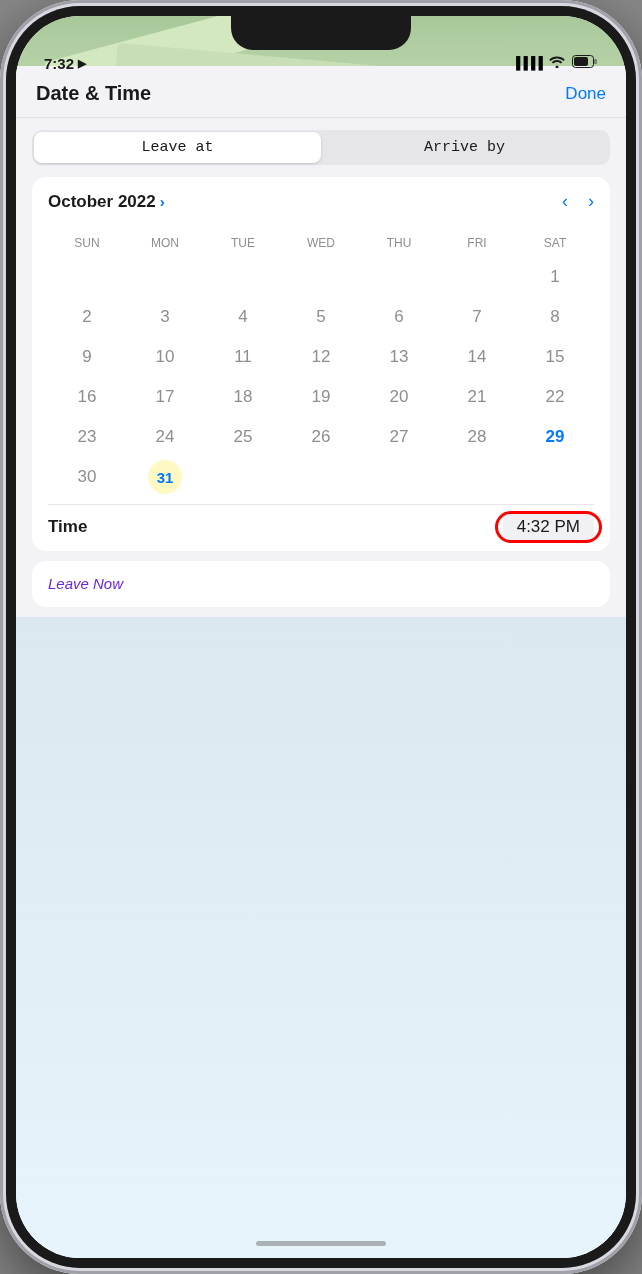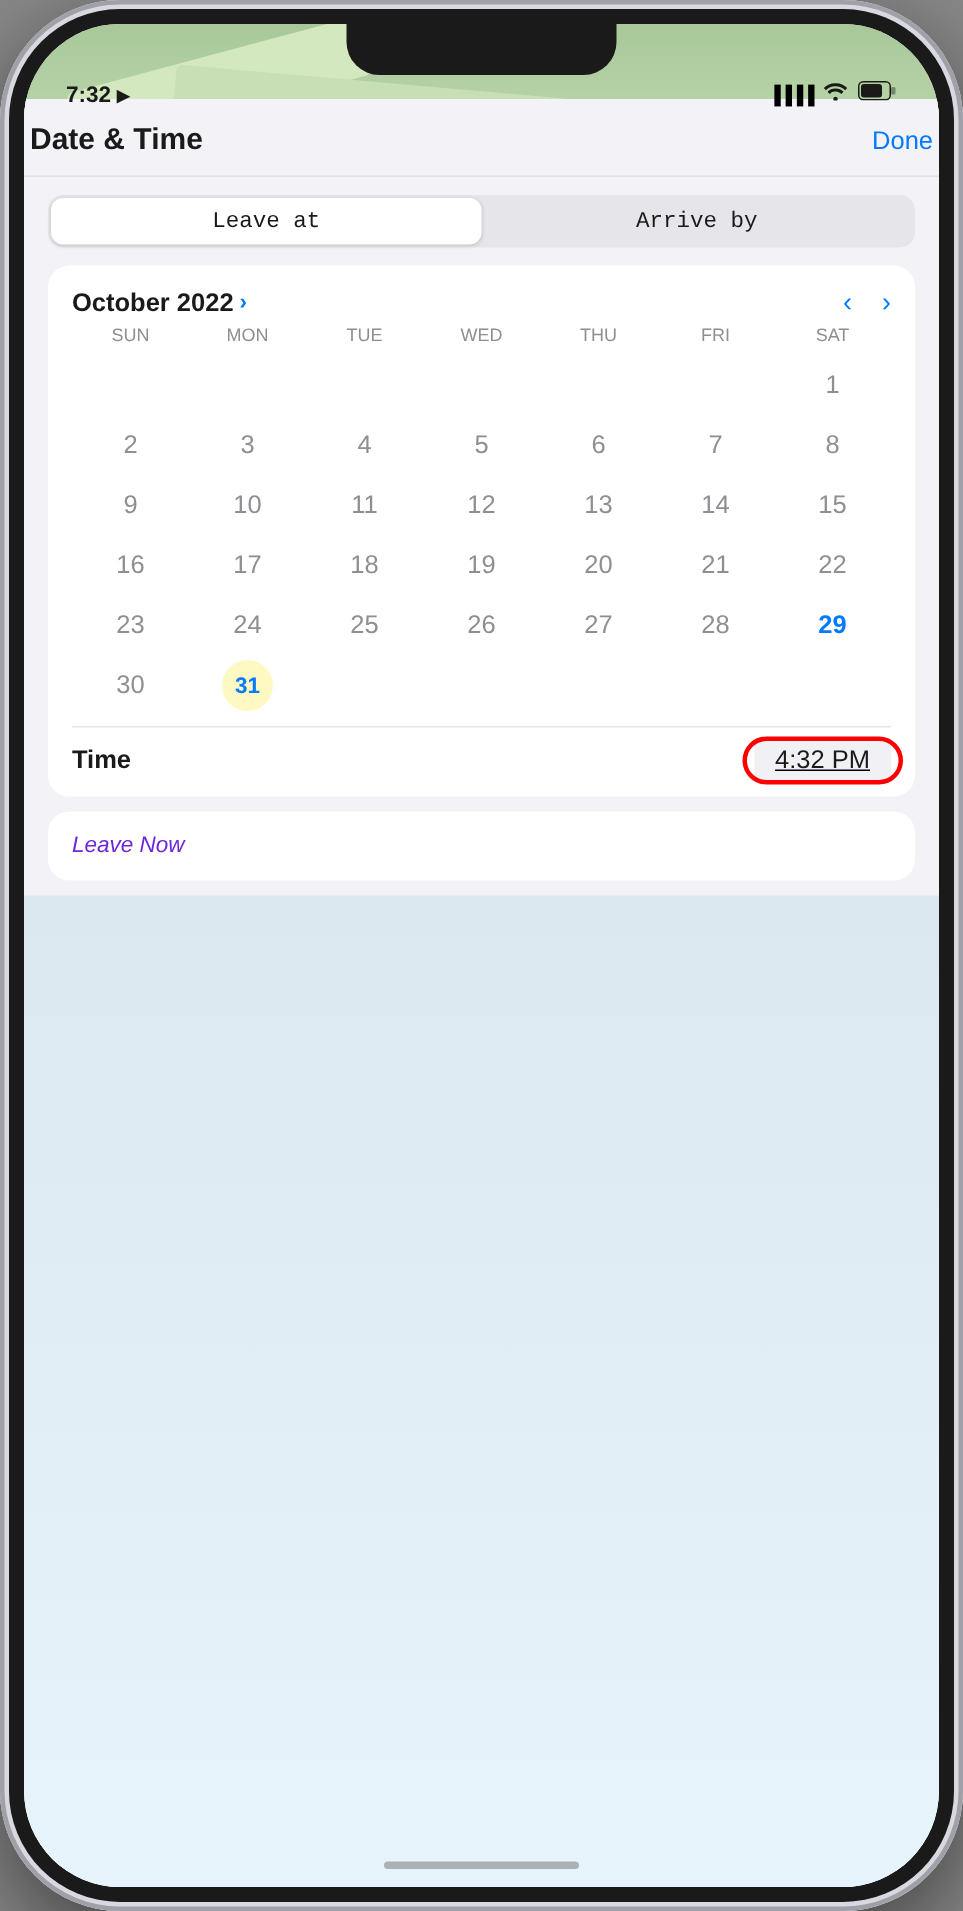--- a/index.html
+++ b/index.html
@@ -124,21 +124,21 @@
     .sheet {
       background: #f2f2f7;
       flex: 1;
       display: flex;
       flex-direction: column;
     }
 
     
     .header {
       background: #f2f2f7;
-      padding: 16px 4px 12px;
+      padding: 16px 20px 12px;
       display: flex;
       align-items: center;
       justify-content: space-between;
       border-bottom: 1px solid #e0e0e5;
     }
 
     .header-title {
       font-size: 20px;
       font-weight: 700;
       color: #1a1a1a;
@@ -191,21 +191,21 @@
       margin: 0 16px 10px;
       border-radius: 14px;
       padding: 14px 16px;
     }
 
     
     .month-header {
       display: flex;
       align-items: center;
       justify-content: space-between;
-      margin-bottom: 0;
+      margin-bottom: 20px;
       gap: 20px;
     }
 
     .month-title {
       font-size: 17px;
       font-weight: 700;
       color: #1a1a1a;
       display: flex;
       align-items: center;
       gap: 4px;
@@ -287,21 +287,20 @@
     }
 
     .time-label {
       font-size: 17px;
       font-weight: 600;
       color: #1a1a1a;
     }
 
     .time-value-wrapper {
       position: relative;
-      text-decoration: underline;
     }
 
     .time-value {
       font-size: 17px;
       color: #1a1a1a;
       background: #f0f0f5;
       padding: 6px 14px;
       border-radius: 8px;
     }
 

